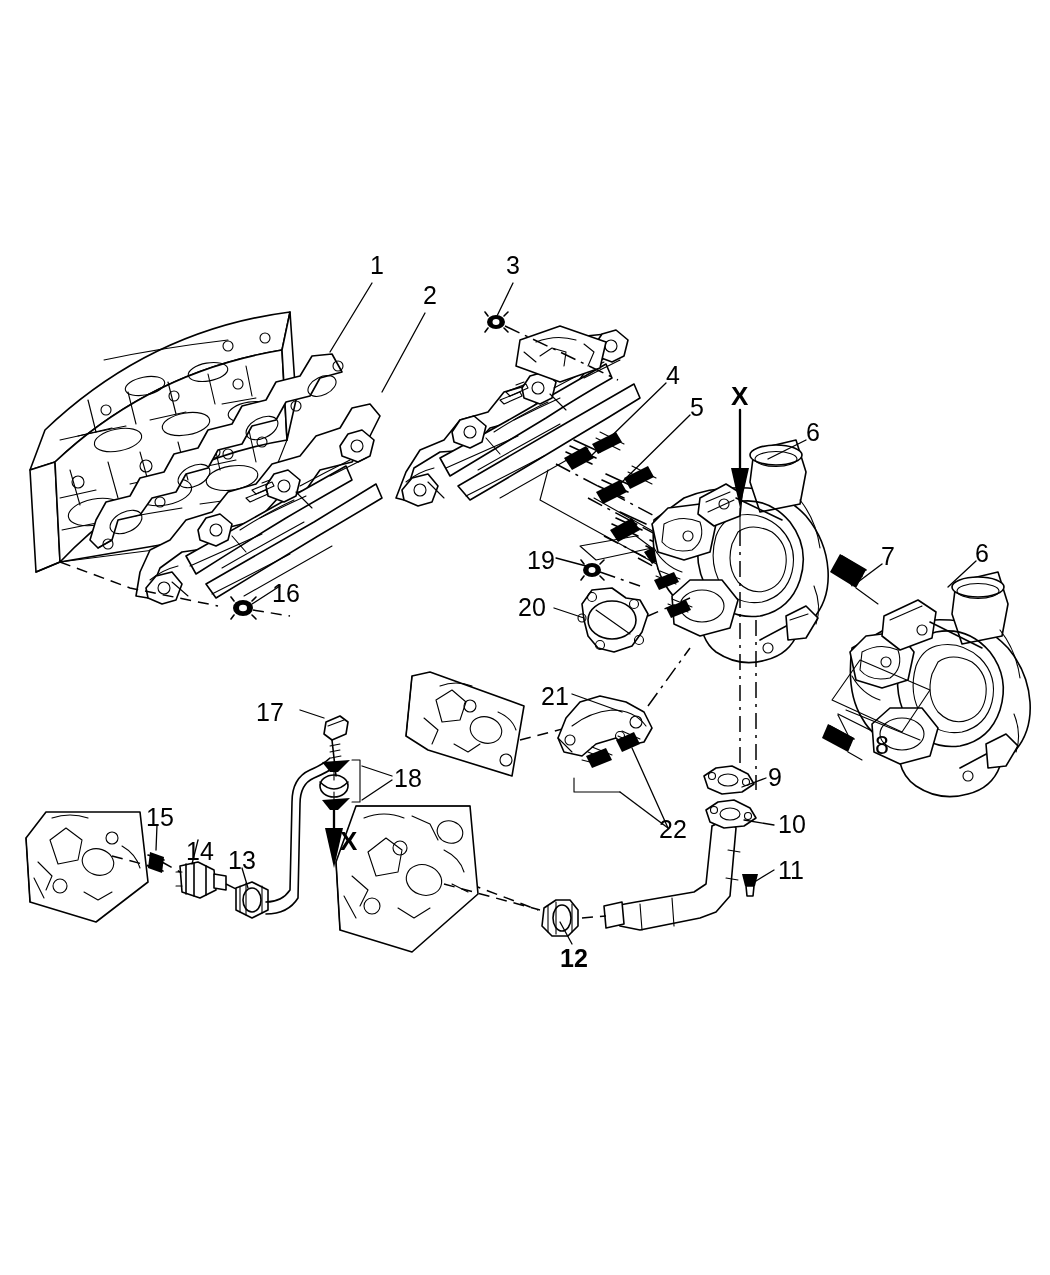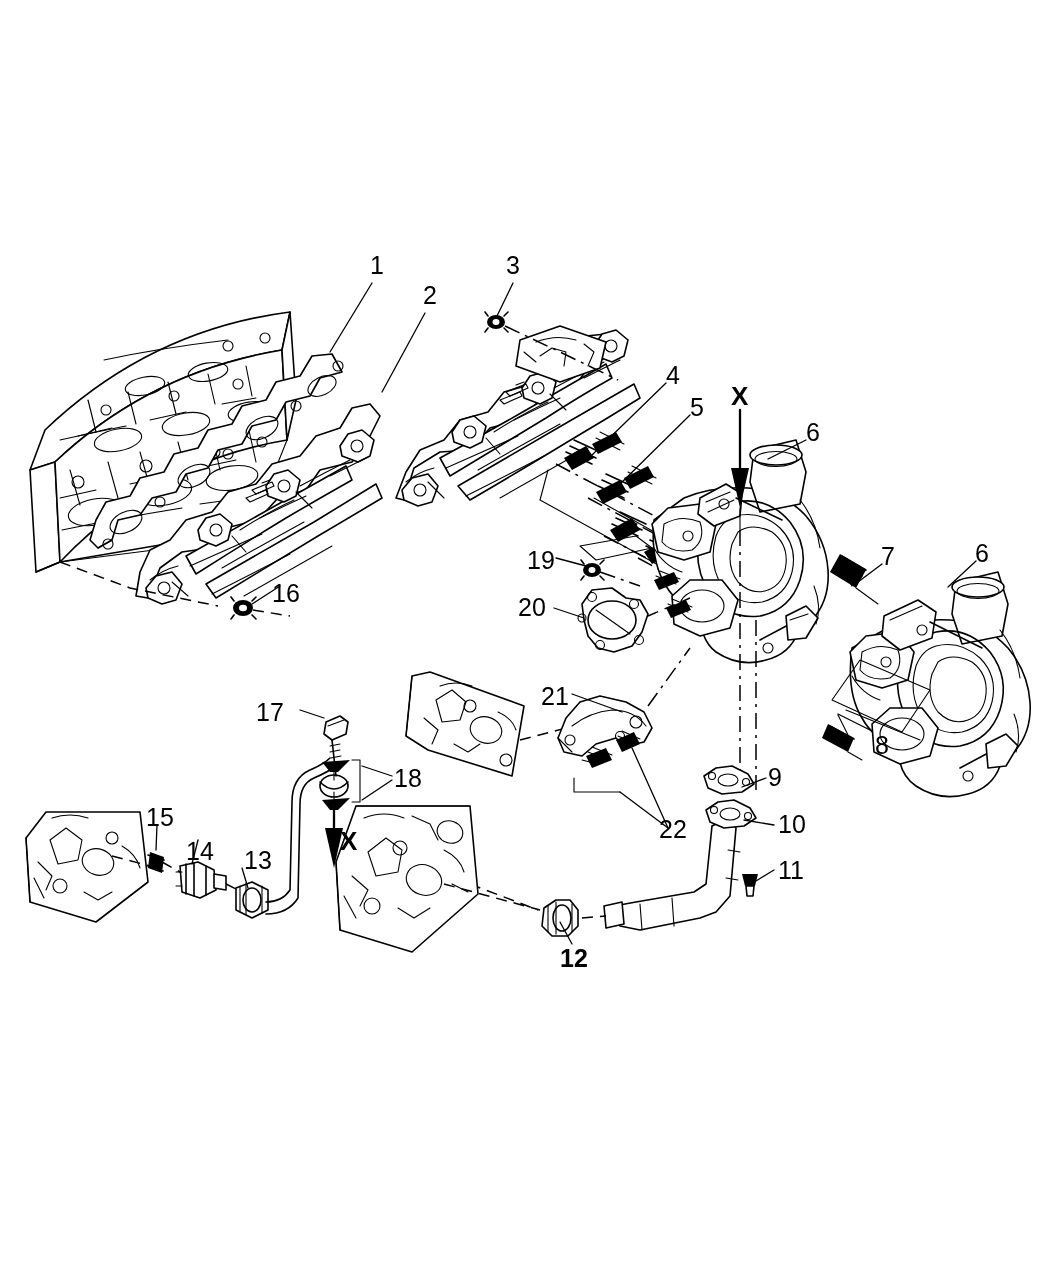--- a/index.html
+++ b/index.html
@@ -620,21 +620,21 @@
   <div class="callout-label" style="left:666px;  top:363px;">4</div>
   <div class="callout-label" style="left:690px;  top:395px;">5</div>
   <div class="callout-label" style="left:806px;  top:420px;">6</div>
   <div class="callout-label" style="left:975px;  top:541px;">6</div>
   <div class="callout-label" style="left:881px;  top:544px;">7</div>
   <div class="callout-label" style="left:875px;  top:733px;">8</div>
   <div class="callout-label" style="left:768px;  top:765px;">9</div>
   <div class="callout-label" style="left:778px;  top:812px;">10</div>
   <div class="callout-label" style="left:778px;  top:858px;">11</div>
   <div class="callout-label" style="left:560px;  top:946px;font-weight:bold;">12</div>
-  <div class="callout-label" style="left:244px;  top:848px;">13</div>
+  <div class="callout-label" style="left:228px;  top:848px;">13</div>
   <div class="callout-label" style="left:186px;  top:820px;margin-top:19px;">14</div>
   <div class="callout-label" style="left:146px;  top:805px;text-align:center;">15</div>
   <div class="callout-label" style="left:272px;  top:566px;margin-top:15px;">16</div>
   <div class="callout-label" style="left:256px;  top:700px;text-align:right;">17</div>
   <div class="callout-label" style="left:394px;  top:766px;text-align:right;">18</div>
   <div class="callout-label" style="left:527px;  top:548px;">19</div>
   <div class="callout-label" style="left:518px;  top:595px;">20</div>
   <div class="callout-label" style="left:541px;  top:684px;text-align:center;">21</div>
   <div class="callout-label" style="left:659px;  top:817px;">22</div>
 

